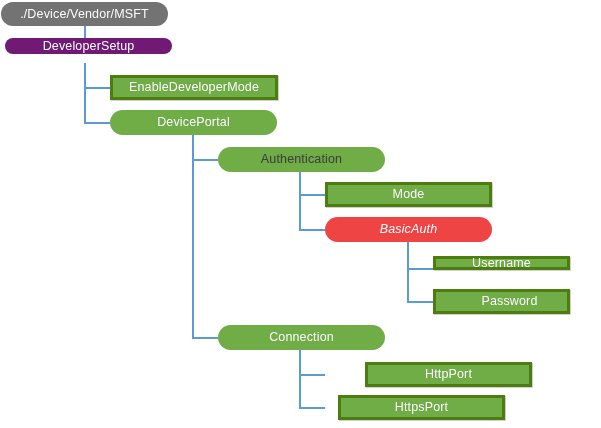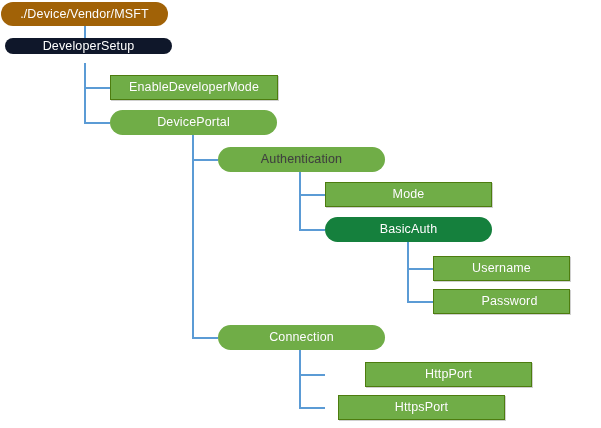--- a/index.html
+++ b/index.html
@@ -38,21 +38,21 @@
     line-height: 1;
     letter-spacing: 0.15px;
     white-space: nowrap;
     text-shadow: 0 0 1px rgba(0,0,0,0.12);
   }
   .node.parent {
     border-radius: 14px;
   }
   .node.leaf {
     border-radius: 0;
-    border: 1px solid #4d7c0f;
+    border: 3px solid #4d7c0f;
     box-shadow: 1px 1px 0 rgba(170,170,170,0.55);
     text-align: right;
   }
   .node .label {
     display: block;
     pointer-events: none;
   }
 </style>
 </head>
 <body>
@@ -65,42 +65,42 @@
       <path d="M 193 135 L 193 160 L 218 160" fill="none" stroke="#5B9BD5" stroke-width="1.6" shape-rendering="crispEdges"></path>
       <path d="M 193 135 L 193 338 L 218 338" fill="none" stroke="#5B9BD5" stroke-width="1.6" shape-rendering="crispEdges"></path>
       <path d="M 300 172 L 300 195 L 325 195" fill="none" stroke="#5B9BD5" stroke-width="1.6" shape-rendering="crispEdges"></path>
       <path d="M 300 172 L 300 230 L 325 230" fill="none" stroke="#5B9BD5" stroke-width="1.6" shape-rendering="crispEdges"></path>
       <path d="M 408 242 L 408 269 L 433 269" fill="none" stroke="#5B9BD5" stroke-width="1.6" shape-rendering="crispEdges"></path>
       <path d="M 408 242 L 408 302 L 433 302" fill="none" stroke="#5B9BD5" stroke-width="1.6" shape-rendering="crispEdges"></path>
       <path d="M 300 350 L 300 375 L 325 375" fill="none" stroke="#5B9BD5" stroke-width="1.6" shape-rendering="crispEdges"></path>
       <path d="M 300 350 L 300 408 L 325 408" fill="none" stroke="#5B9BD5" stroke-width="1.6" shape-rendering="crispEdges"></path>
     </svg>
   <div id="node-layer">
-      <div class="node parent" style="left: 1px; top: 2px; width: 167px; height: 24px; background: #a16207; color: rgb(255, 255, 255);">
+      <div class="node parent" style="left: 1px; top: 2px; width: 167px; height: 24px; background: #737373; color: rgb(255, 255, 255);">
         <span class="label">./Device/Vendor/MSFT</span>
       </div>
-      <div class="node parent" style="left: 5px; top: 38px; width: 167px; height: 16px; background: #0f172a; color: rgb(255, 255, 255);">
+      <div class="node parent" style="left: 5px; top: 38px; width: 167px; height: 16px; background: #701a75; color: rgb(255, 255, 255);">
         <span class="label">DeveloperSetup</span>
       </div>
       <div class="node leaf" style="left: 110px; top: 75px; width: 168px; height: 25px; background: rgb(112, 173, 71); color: rgb(255, 255, 255);">
         <span class="label">EnableDeveloperMode</span>
       </div>
       <div class="node parent" style="left: 110px; top: 110px; width: 167px; height: 25px; background: rgb(112, 173, 71); color: rgb(255, 255, 255); text-align: center;">
         <span class="label">DevicePortal</span>
       </div>
       <div class="node parent" style="left: 218px; top: 147px; width: 167px; height: 25px; background: rgb(112, 173, 71); color: #404040;">
         <span class="label">Authentication</span>
       </div>
       <div class="node leaf" style="left: 325px; top: 182px; width: 167px; height: 25px; background: rgb(112, 173, 71); color: rgb(255, 255, 255);">
         <span class="label">Mode</span>
       </div>
-      <div class="node parent" style="left: 325px; top: 217px; width: 167px; height: 25px; background: #15803d; color: rgb(255, 255, 255);">
+      <div class="node parent" style="left: 325px; top: 217px; width: 167px; height: 25px; background: #ef4444; color: rgb(255, 255, 255); font-style: italic;">
         <span class="label">BasicAuth</span>
       </div>
-      <div class="node leaf" style="left: 433px; top: 256px; width: 137px; height: 25px; background: rgb(112, 173, 71); color: rgb(255, 255, 255);">
+      <div class="node leaf" style="left: 433px; top: 256px; width: 137px; height: 14px; background: rgb(112, 173, 71); color: rgb(255, 255, 255);">
         <span class="label">Username</span>
       </div>
       <div class="node leaf" style="left: 433px; top: 289px; width: 137px; height: 25px; background: rgb(112, 173, 71); color: rgb(255, 255, 255); padding-left: 16px;">
         <span class="label">Password</span>
       </div>
       <div class="node parent" style="left: 218px; top: 325px; width: 167px; height: 25px; background: rgb(112, 173, 71); color: rgb(255, 255, 255);">
         <span class="label">Connection</span>
       </div>
       <div class="node leaf" style="left: 325px; top: 362px; width: 167px; height: 25px; background: rgb(112, 173, 71); color: rgb(255, 255, 255); margin-left: 40px;">
         <span class="label">HttpPort</span>

